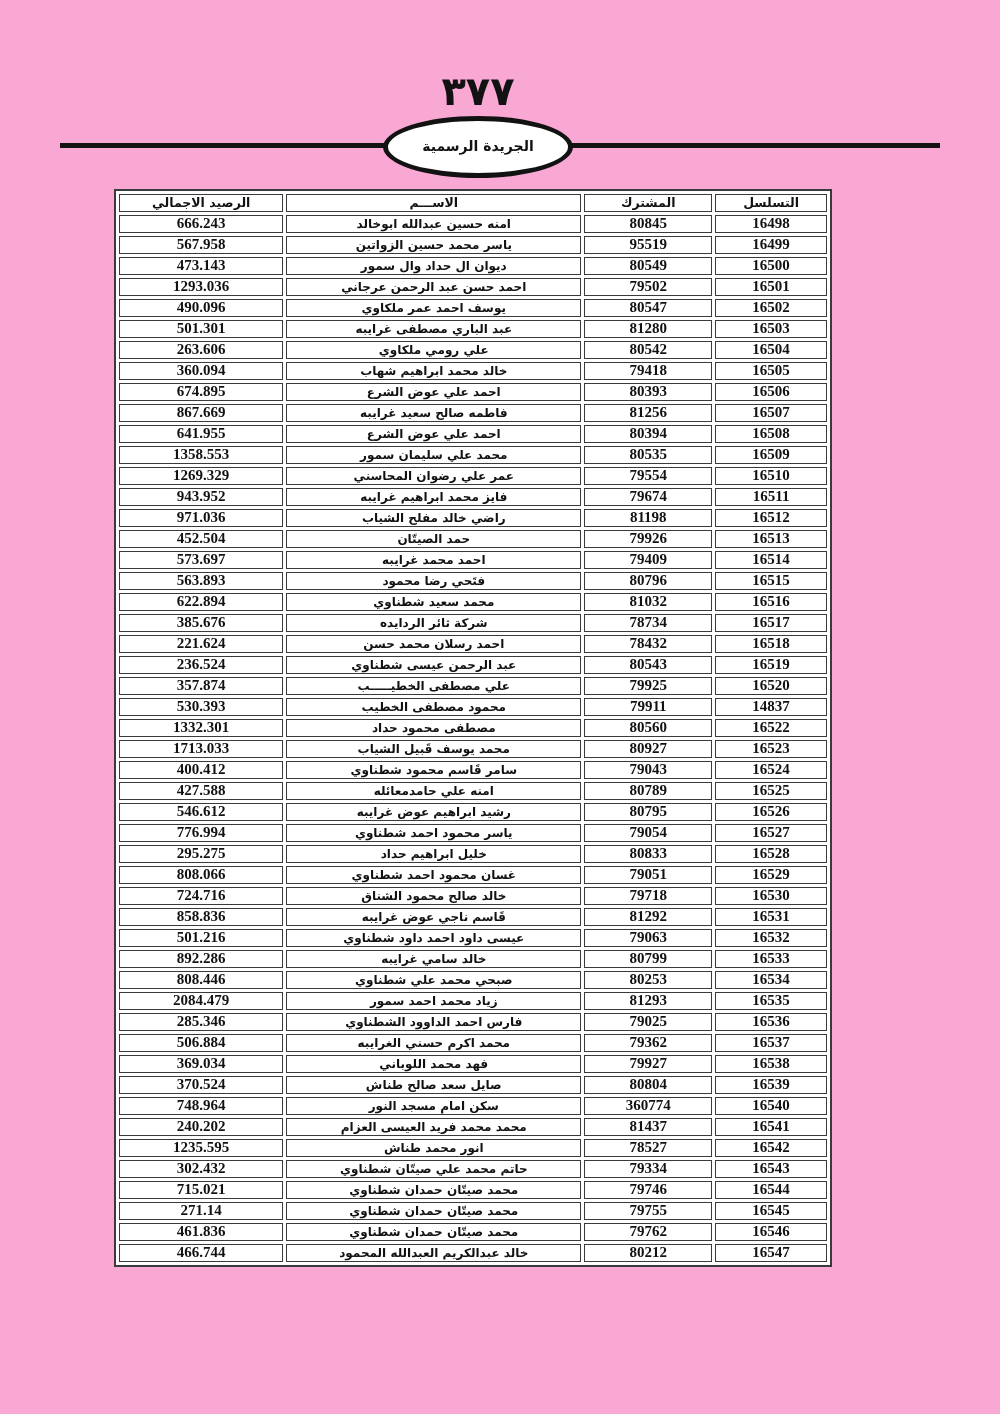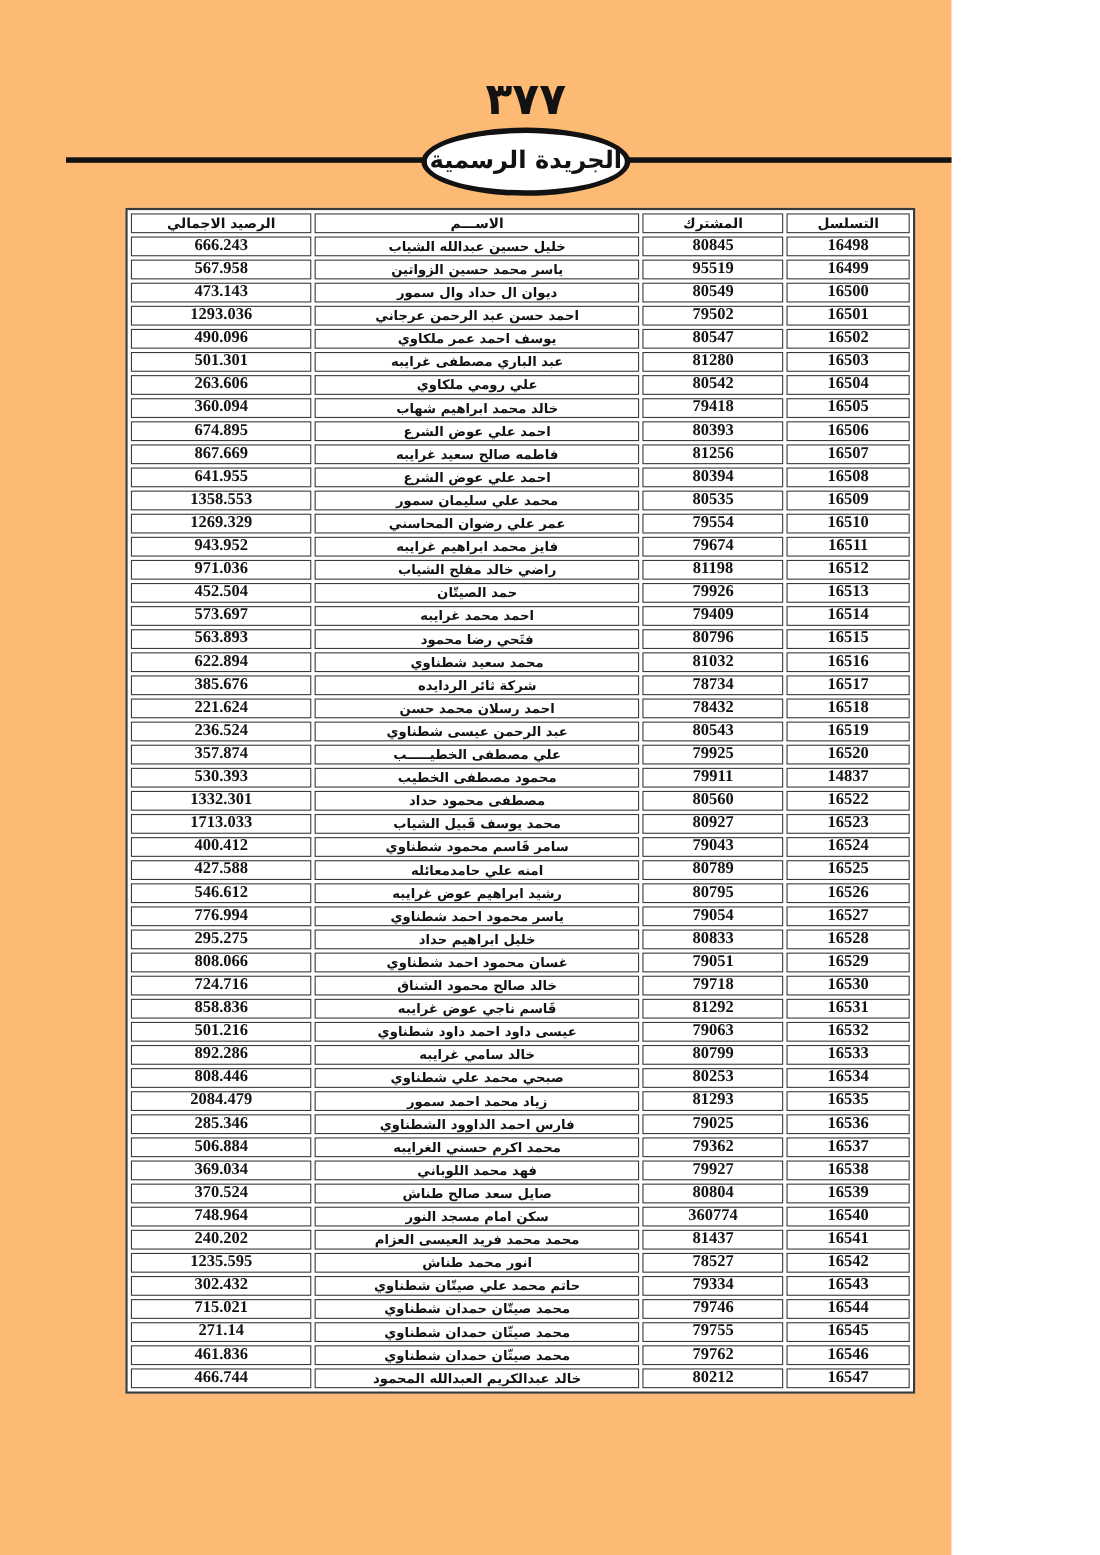--- a/index.html
+++ b/index.html
@@ -3,23 +3,23 @@
 <meta charset="utf-8">
 <style>
   html, body {
     margin: 0;
     padding: 0;
     background: #ffffff;
     font-family: "DejaVu Sans", sans-serif;
   }
   .page {
     position: relative;
-    width: 865px;
+    width: 1000px;
     height: 1414px;
-    background: #fdba74;
+    background: #f9a8d4;
     overflow: hidden;
     text-decoration: underline;
   }
   
   .page-number {
     position: absolute;
     top: 68px;
     left: 0;
     width: 956px;
     text-align: center;
@@ -45,21 +45,21 @@
     height: 62px;
     background: #ffffff;
     border: 5px solid #121212;
     border-radius: 50%;
     box-sizing: border-box;
     display: flex;
     align-items: center;
     justify-content: center;
   }
   .banner-title {
-    font-size: 22px;
+    font-size: 14px;
     font-weight: bold;
     color: #121212;
     direction: rtl;
     white-space: nowrap;
     padding-bottom: 2px;
   }
   
   .table-wrap {
     position: absolute;
     top: 189px;
@@ -123,21 +123,21 @@
           <th class="ar col-serial">التسلسل</th>
           <th class="ar col-subscriber">المشترك</th>
           <th class="ar col-name">الاســـم</th>
           <th class="ar col-balance">الرصيد الاجمالي</th>
         </tr>
       </thead>
       <tbody>
           <tr>
     <td class="num">16498</td>
     <td class="num">80845</td>
-    <td class="ar">خليل حسين عبدالله الشياب</td>
+    <td class="ar">امنه حسين عبدالله ابوخالد</td>
     <td class="num">666.243</td>
   </tr>
           <tr>
     <td class="num">16499</td>
     <td class="num">95519</td>
     <td class="ar">ياسر محمد حسين الزواتين</td>
     <td class="num">567.958</td>
   </tr>
           <tr>
     <td class="num">16500</td>

